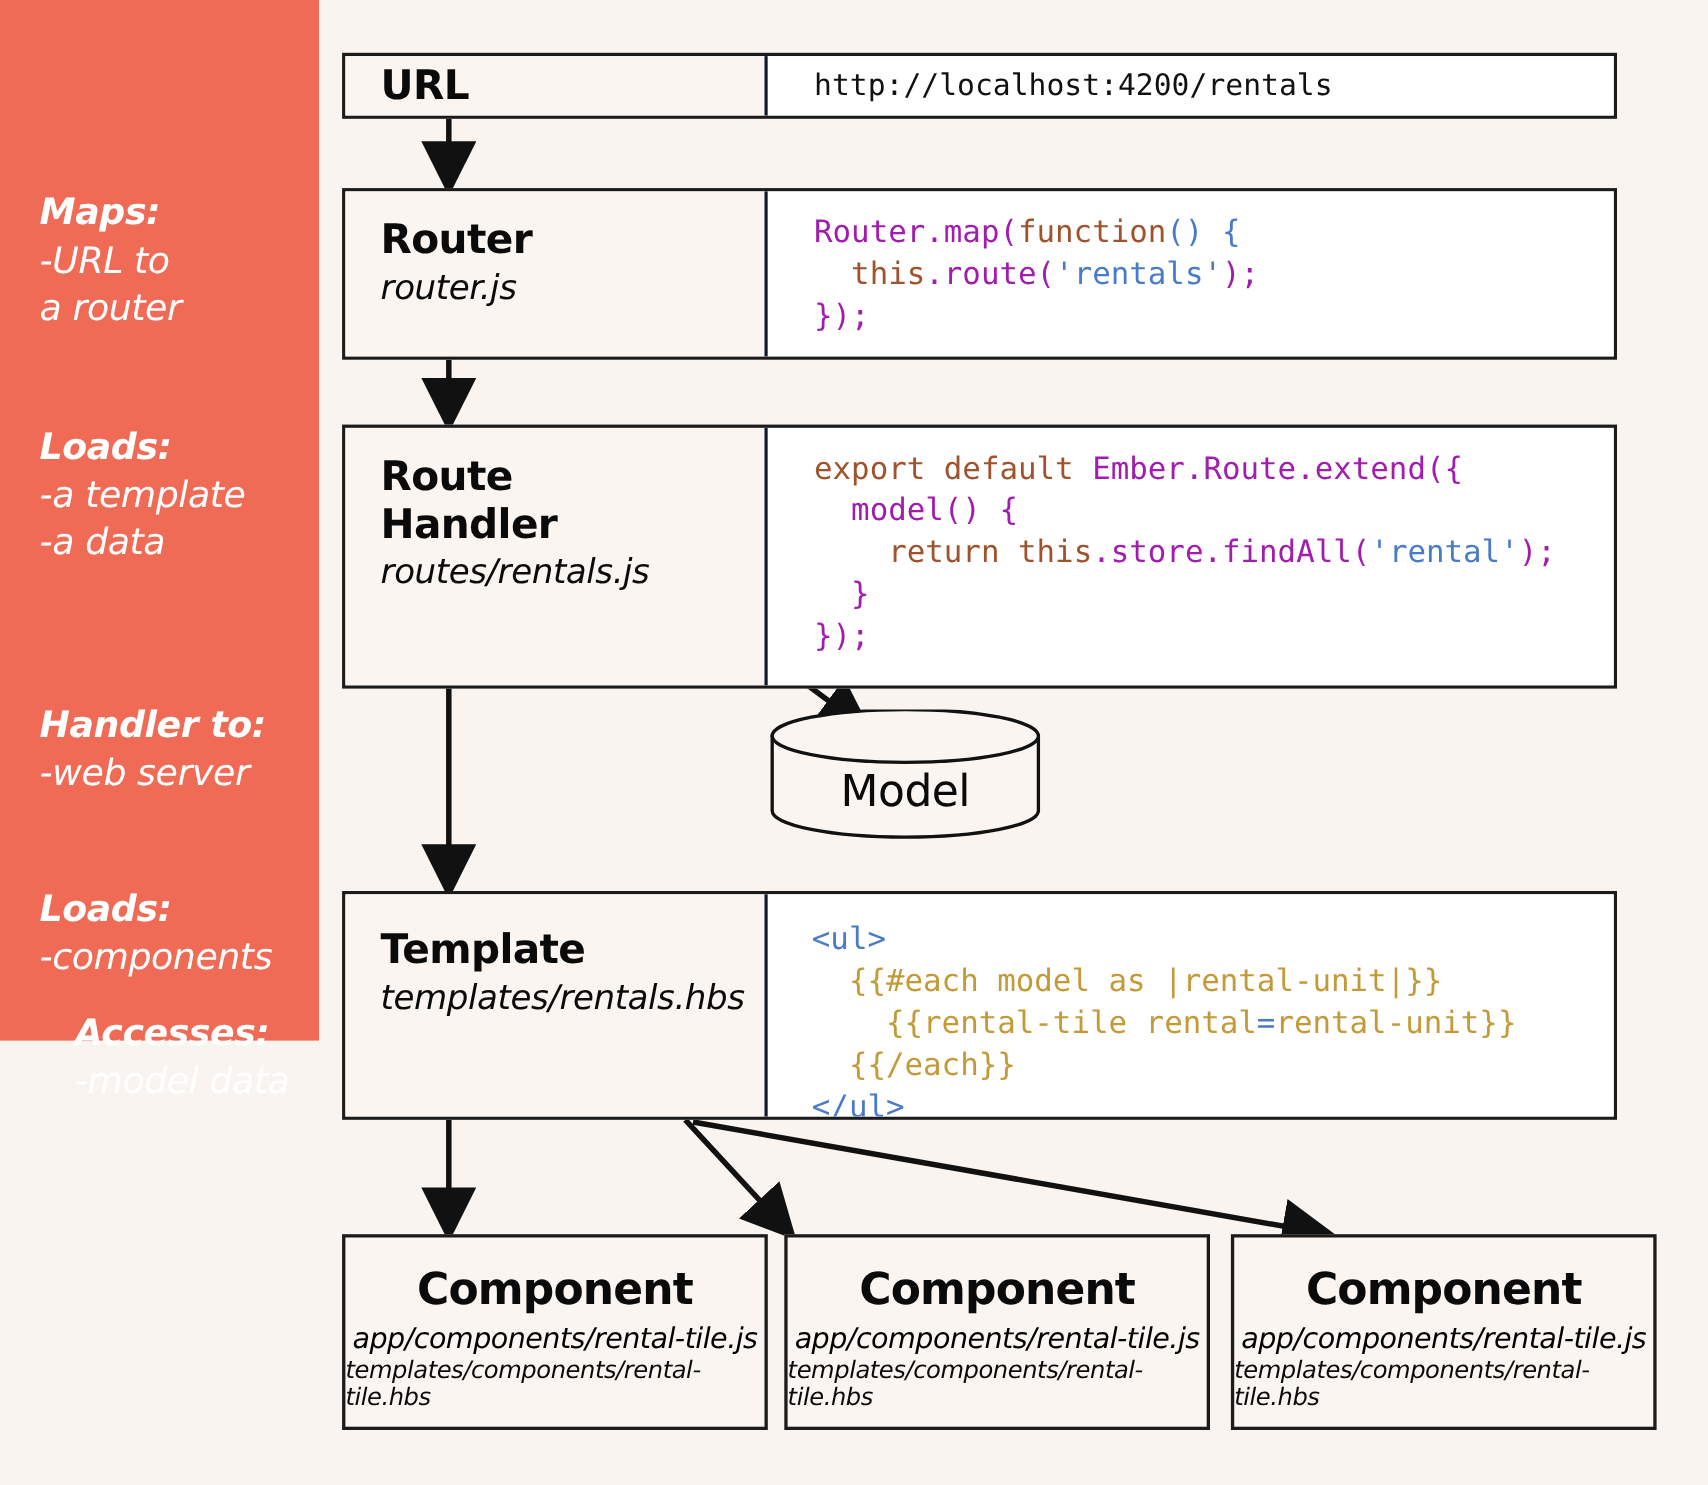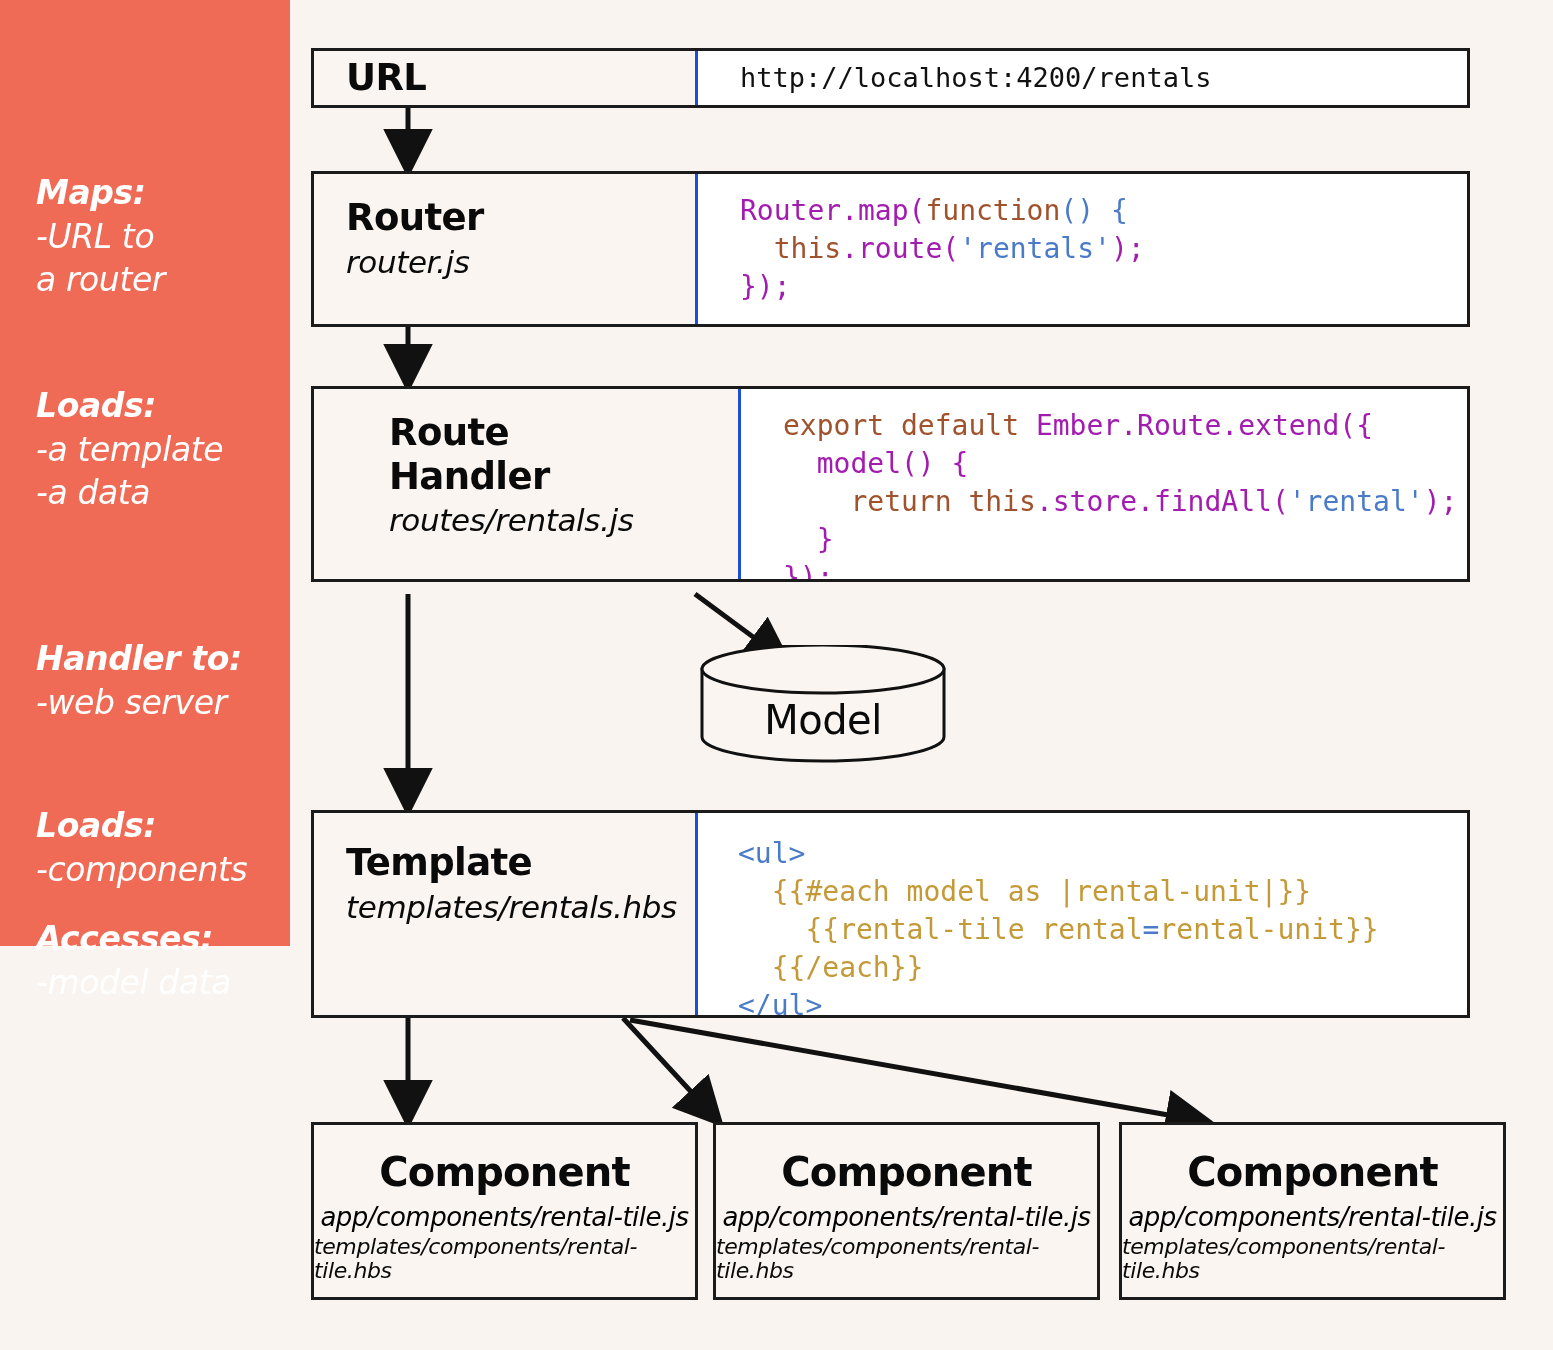--- a/index.html
+++ b/index.html
@@ -51,21 +51,21 @@
   
   .row-box {
     position: absolute;
     border: 3px solid #1b1b1b;
     background: #FAF5F0;
     display: flex;
     z-index: 2;
   }
   .cell-label {
     background: #FAF5F0;
-    border-right: 3px solid #1d4ed8;
+    border-right: 3px solid #0f172a;
     padding: 14px 0 0 32px;
     flex: 0 0 auto;
     display: flex; flex-direction: column; justify-content: flex-start;
   }
   .cell-label.center { justify-content: center; padding-top: 0; }
   .lbl-title {
     font-family: "DejaVu Sans", sans-serif;
     font-weight: bold; font-size: 37px;
     color: #0a0a0a; line-height: 1.18;
     letter-spacing: -0.6px;
@@ -165,21 +165,21 @@
   <div class="side-group" style="top:638px;">
     <div class="side-head">Handler to:</div>
     <div class="side-item">-web server</div>
   </div>
 
   <div class="side-group" style="top:805px;">
     <div class="side-head">Loads:</div>
     <div class="side-item">-components</div>
   </div>
 
-  <div class="side-group" style="top:918px;">
+  <div class="side-group" style="top:918px;margin-left:32px;">
     <div class="side-head">Accesses:</div>
     <div class="side-item">-model data</div>
   </div>
 
 </div>
 
 <div id="canvas">
 
   <svg id="arrows" viewBox="0 0 1263 1350" width="1263" height="1350">
     <defs>
@@ -217,21 +217,21 @@
       <div class="lbl-title">Router</div>
       <div class="lbl-file">router.js</div>
     </div>
     <div class="cell-code">
       <pre class="code"><span class="p">Router.map(</span><span class="k">function</span><span class="b">()</span> <span class="b">{</span>
   <span class="k">this</span><span class="p">.route(</span><span class="s">'rentals'</span><span class="p">);</span>
 <span class="p">});</span></pre>
     </div>
   </div>
 
-  <div class="row-box" style="left:21px; top:386px; width:1159px; height:196px;padding-left:43px;">
+  <div class="row-box" style="left:21px; top:386px; width:1159px; height:240px;">
     <div class="cell-label" style="width:384px; padding-top:22px;">
       <div class="lbl-title">Route</div>
       <div class="lbl-title">Handler</div>
       <div class="lbl-file">routes/rentals.js</div>
     </div>
     <div class="cell-code">
       <pre class="code"><span class="k">export default</span> <span class="p">Ember.Route.extend({</span>
   <span class="p">model() {</span>
     <span class="k">return</span> <span class="k">this</span><span class="p">.store.findAll(</span><span class="s">'rental'</span><span class="p">);</span>
   <span class="p">}</span>

